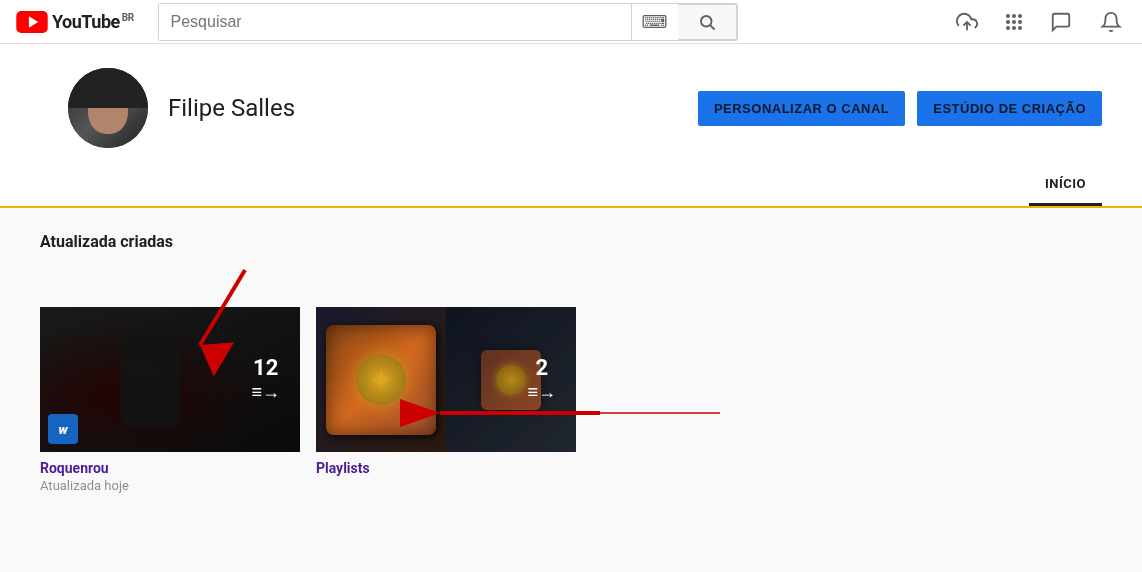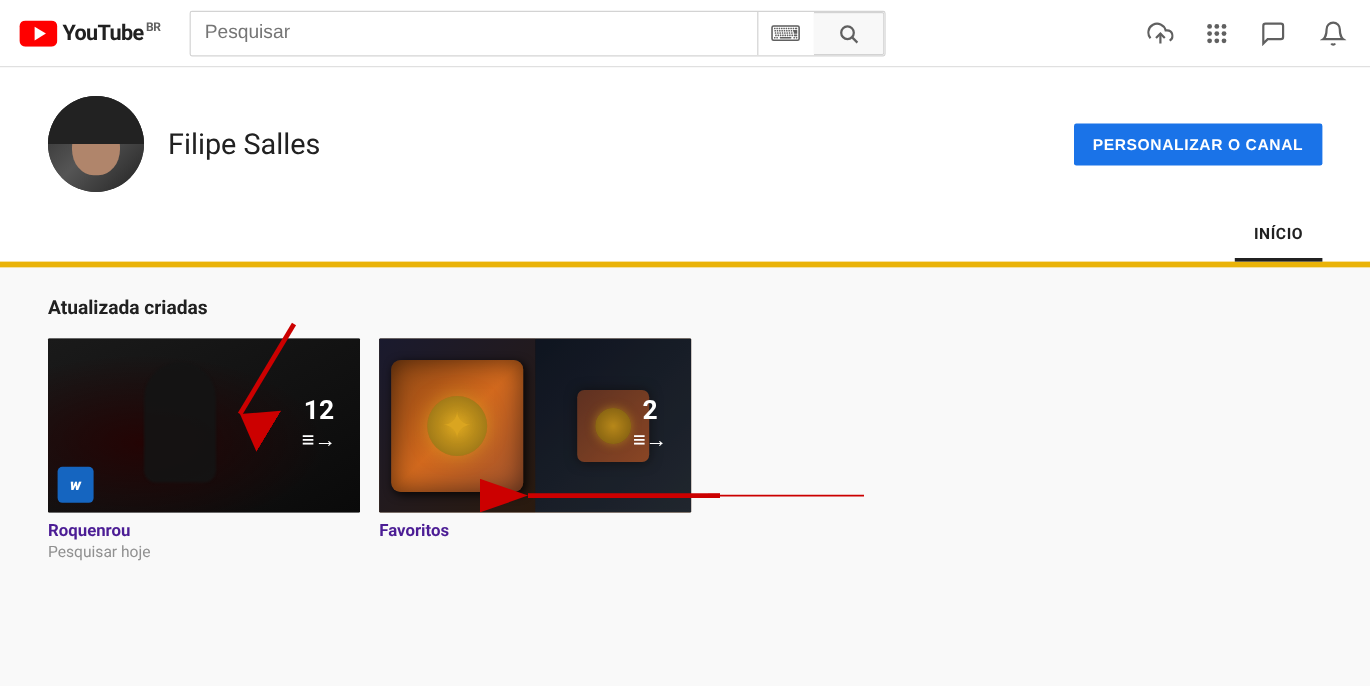--- a/index.html
+++ b/index.html
@@ -4,21 +4,21 @@
   <style>
     * { box-sizing: border-box; margin: 0; padding: 0; }
     body { font-family: 'Roboto', Arial, sans-serif; background: #f9f9f9; color: #212121; font-size: 14px; }
 
     
     .header {
       background: #fff;
       display: flex;
       align-items: center;
       padding: 0 16px;
-      height: 56px;
+      height: 44px;
       border-bottom: 1px solid #e0e0e0;
       position: sticky;
       top: 0;
       z-index: 100;
     }
     .header-logo {
       display: flex;
       align-items: center;
       gap: 4px;
       margin-right: 24px;
@@ -94,21 +94,22 @@
       color: #606060;
       font-size: 20px;
       display: flex;
       align-items: center;
       padding: 4px;
     }
 
     
     .channel-header {
       background: #fff;
-      border-bottom: 5px solid #eab308;
+      border-bottom: 2px solid #eab308;
+      padding-left: 28px;
     }
     .channel-info {
       display: flex;
       align-items: center;
       padding: 24px 40px 16px 40px;
       gap: 20px;
     }
     .avatar-container {
       width: 80px;
       height: 80px;
@@ -153,21 +154,21 @@
       font-weight: 400;
       color: #212121;
     }
     .channel-buttons {
       margin-left: auto;
       display: flex;
       gap: 12px;
     }
     .channel-btn {
       background: #1a73e8;
-      color: #ffffff;
+      color: #0f172a;
       border: none;
       border-radius: 2px;
       padding: 10px 16px;
       font-size: 13px;
       font-weight: 700;
       letter-spacing: 0.5px;
       cursor: pointer;
       text-transform: uppercase;
     }
     .channel-tabs {
@@ -201,20 +202,21 @@
       color: #212121;
       margin-bottom: 16px;
     }
     .playlists-grid {
       display: flex;
       gap: 16px;
       flex-wrap: wrap;
     }
     .playlist-item {
       width: 260px;
+      margin-top: 40px;
     }
     .playlist-thumb {
       width: 260px;
       height: 145px;
       position: relative;
       background: #111;
       overflow: hidden;
       cursor: pointer;
       border-radius: 1px;
     }
@@ -453,20 +455,21 @@
   </header>
 
   <div class="channel-header">
     <div class="channel-info">
       <div class="avatar-container">
         <div class="avatar-img"></div>
       </div>
       <span class="channel-name">Filipe Salles</span>
       <div class="channel-buttons">
         <button class="channel-btn">PERSONALIZAR O CANAL</button>
+        <button class="channel-btn">ESTÚDIO DE CRIAÇÃO</button>
       </div>
     </div>
     <div class="channel-tabs">
       <div class="channel-tab active">
         <span>INÍCIO</span>
       </div>
     </div>
   </div>
 
   <div class="main-content">
@@ -481,21 +484,21 @@
           <div class="playlist-count-overlay">
             <span class="playlist-count-number">12</span>
             <span class="playlist-count-icon">≡→</span>
           </div>
 
           <div class="warner-badge">
             <span style="font-style:italic;font-weight:900;font-size:13px;">w</span>
           </div>
         </div>
         <div class="playlist-title">Roquenrou</div>
-        <div class="playlist-subtitle">Pesquisar hoje</div>
+        <div class="playlist-subtitle">Atualizada hoje</div>
       </div>
 
       <div class="playlist-item">
         <div class="playlist-thumb thumb-favoritos">
 
           <div class="thumb-favoritos-split">
             <div class="thumb-split-left">
               <div class="hs-book"></div>
             </div>
             <div class="thumb-split-right">
@@ -504,21 +507,21 @@
                 <div style="position:absolute;top:50%;left:50%;transform:translate(-50%,-50%);width:30px;height:30px;background:radial-gradient(circle,#DAA520,#8B6914);border-radius:50%;box-shadow:0 0 8px rgba(218,165,32,0.7);"></div>
               </div>
             </div>
           </div>
 
           <div class="playlist-count-overlay">
             <span class="playlist-count-number">2</span>
             <span class="playlist-count-icon">≡→</span>
           </div>
         </div>
-        <div class="playlist-title">Favoritos</div>
+        <div class="playlist-title">Playlists</div>
         <div class="playlist-subtitle"></div>
       </div>
 
     </div>
   </div>
 
   <svg class="annotations-overlay" viewBox="0 0 1142 572" xmlns="http://www.w3.org/2000/svg">
 
     <defs>
       <marker id="arrowhead-down" markerWidth="10" markerHeight="7" refX="5" refY="7" orient="auto">

